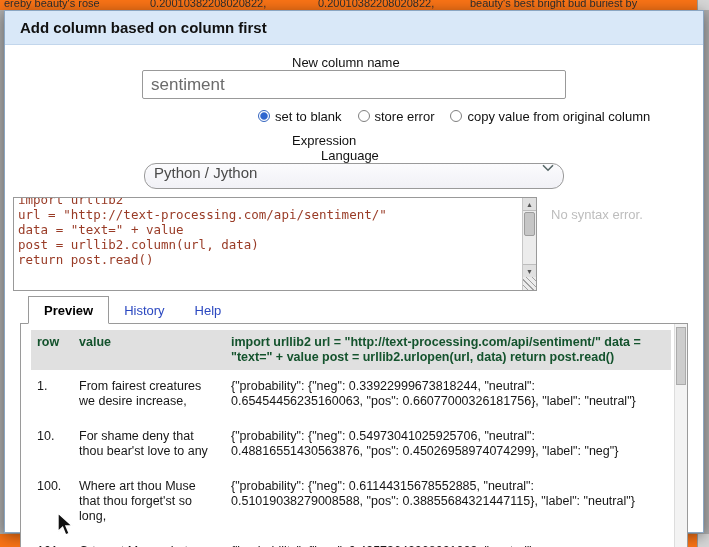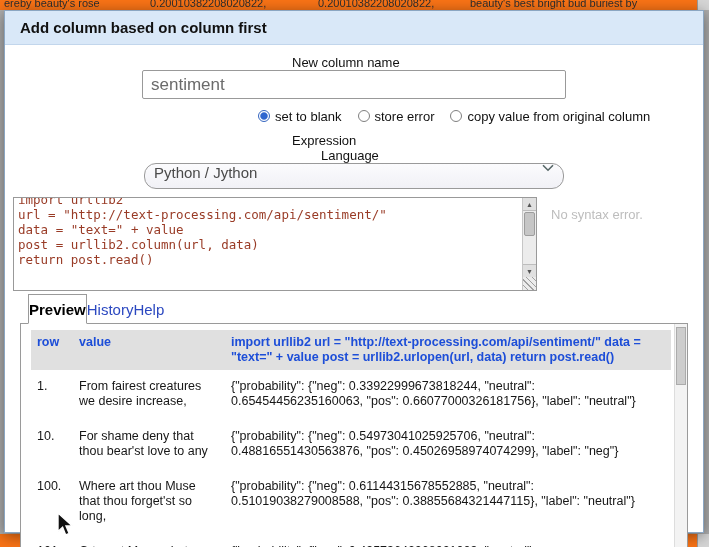--- a/index.html
+++ b/index.html
@@ -79,36 +79,36 @@
   .v-arrow.down { bottom:13px; border-top:1px solid #bdbdbd; }
   .v-thumb { position:absolute; top:14px; left:1px; right:1px; height:24px;
              background:#c6c6c6; border:1px solid #9d9d9d; border-radius:2px; }
   .resize-grip { position:absolute; right:0; bottom:0; width:13px; height:13px;
                  background:repeating-linear-gradient(45deg, transparent 0 3px, #a0a0a0 3px 4px);
                  cursor:nwse-resize; }
   .syntax-status { margin:10px 0 0 14px; font-size:13px; color:#bdbdbd; }
 
   
   .tab-bar { display:flex; align-items:flex-end; border-bottom:1px solid #9a9a9a; padding-left:8px; height:27px; }
-  .tab { font-size:15px; padding:6px 0 5px; color:#2b48c0; cursor:pointer; }
+  .tab { font-size:13px; padding:6px 15px 5px; color:#2b48c0; cursor:pointer; }
   .tab.active {
     background:#fff; border:1px solid #9a9a9a; border-bottom:1px solid #fff;
     margin-bottom:-1px; color:#000; font-weight:bold; cursor:default;
   }
   .preview-panel {
     position:relative; border:1px solid #9a9a9a; border-top:none;
     height:224px; overflow:hidden; background:#fff;
   }
   .panel-scroll { position:absolute; top:0; right:0; bottom:0; width:13px; background:#f3f3f3; border-left:1px solid #ddd; }
   .panel-thumb { position:absolute; top:3px; left:1px; right:1px; height:58px; background:#cdcdcd; border:1px solid #ababab; }
 
   table.preview { border-collapse:collapse; margin:6px 20px 0 10px; width:640px; table-layout:fixed; }
   table.preview th {
     background:#e0e0e0; text-align:left; font-size:12.5px; font-weight:bold;
-    padding:5px 6px; line-height:15px; vertical-align:top; color:#1d4ed8;
+    padding:5px 6px; line-height:15px; vertical-align:top; color:#14532d;
   }
   table.preview td {
     font-size:12.5px; padding:9px 6px 11px; line-height:15px;
     vertical-align:top; color:#161616; word-wrap:break-word;
   }
   .col-row { width:42px; } .col-value { width:152px; } .col-result { width:446px; }
 
   
   .footer { margin:12px 0 0 0; padding-left:1px; }
   .btn {

